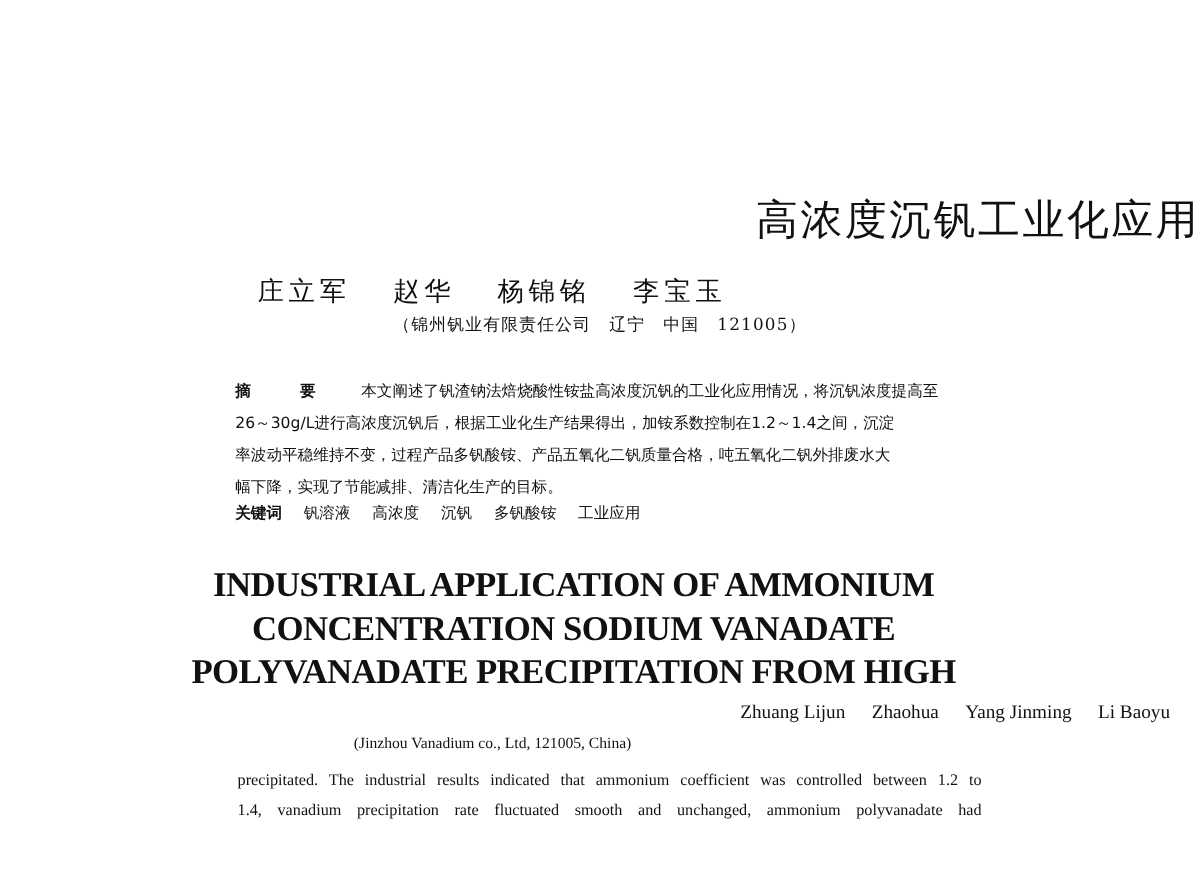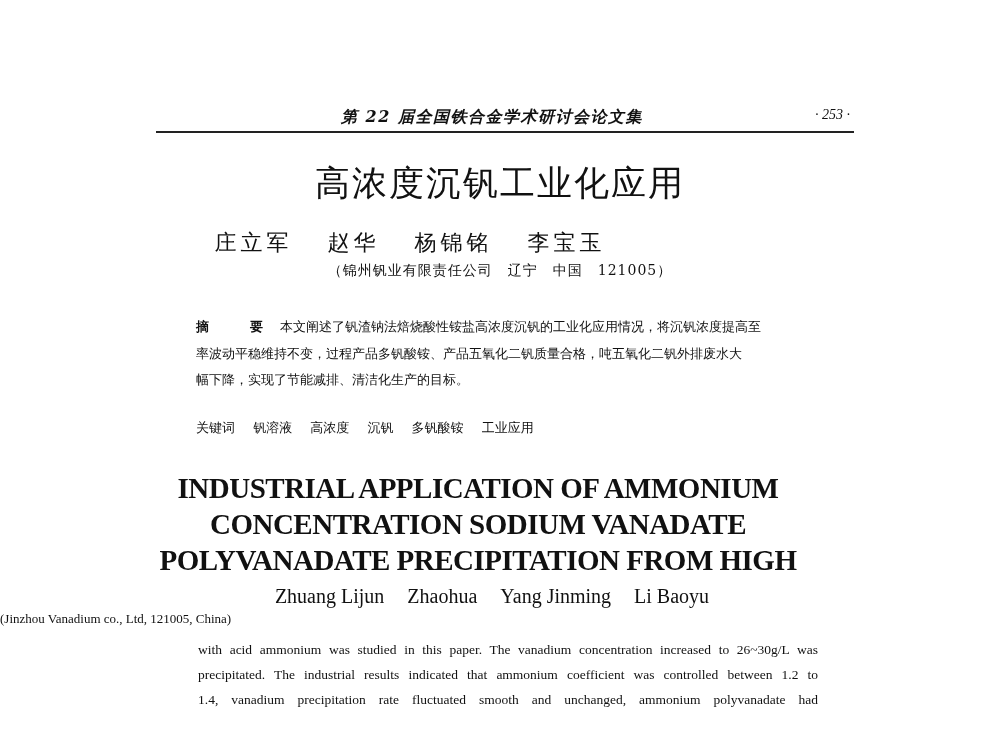--- a/index.html
+++ b/index.html
@@ -53,21 +53,21 @@
       width: 698px;
       height: 2px;
       background: #222222;
     }
     
     .cn-title {
       position: absolute;
       left: 0;
       width: 1000px;
       top: 160px;
-      text-align: center;
+      text-align: right;
       font-size: 35px;
       letter-spacing: 2px;
       font-family: "DejaVu Sans", sans-serif;
       font-weight: normal;
     }
     .cn-authors {
       position: absolute;
       left: 0;
       width: 820px;
       top: 228px;
@@ -93,62 +93,63 @@
       left: 196px;
       top: 314px;
       width: 628px;
       font-size: 13px;
       line-height: 26.5px;
       font-family: "DejaVu Sans", sans-serif;
       text-align: justify;
     }
     .cn-abstract .label {
       font-weight: bold;
-      margin-right: 3px;
+      margin-right: 24px;
       letter-spacing: 14px;
     }
     .cn-keywords {
       position: absolute;
       left: 196px;
       top: 419px;
       width: 628px;
       font-size: 13px;
       font-family: "DejaVu Sans", sans-serif;
     }
-    .cn-keywords .label { font-weight: normal; margin-right: 14px; }
+    .cn-keywords .label { font-weight: bold; margin-right: 14px; }
     .cn-keywords .kw { margin-right: 14px; }
     
     .en-title {
       position: absolute;
       left: 0;
       width: 956px;
       top: 470px;
       text-align: center;
       font-size: 29px;
       line-height: 36px;
       font-weight: bold;
       font-family: "Liberation Serif", serif;
       letter-spacing: -0.5px;
     }
     .en-title div { white-space: nowrap; }
     .en-authors {
       position: absolute;
       left: 0;
       width: 984px;
       top: 585px;
-      text-align: center;
-      font-size: 20px;
+      text-align: right;
+      font-size: 16px;
       font-family: "Liberation Serif", serif;
     }
     .en-authors span { margin: 0 9px; }
     .en-affil {
       position: absolute;
       left: 0;
       width: 821px;
       top: 611px;
+      text-align: center;
       font-size: 13px;
       font-family: "Liberation Serif", serif;
     }
     .en-abstract {
       position: absolute;
       left: 198px;
       top: 637px;
       width: 620px;
       font-size: 13.5px;
       line-height: 25px;
@@ -157,39 +158,35 @@
       text-align-last: justify;
     }
     .en-abstract .label { font-weight: bold; margin-right: 8px; }
     .line { display: block; white-space: nowrap; }
   </style>
 </head>
 <body>
 
 <div class="page">
 
-  <div class="running-header">
-    <span class="running-title">第 22 届全国铁合金学术研讨会论文集</span>
-    <span class="page-number">· 253 ·</span>
-    <div class="header-rule"></div>
-  </div>
 
   <div class="cn-title">高浓度沉钒工业化应用</div>
 
   <div class="cn-authors">
     <span>庄立军</span>
     <span>赵华</span>
     <span>杨锦铭</span>
     <span>李宝玉</span>
   </div>
 
   <div class="cn-affil">（锦州钒业有限责任公司　辽宁　中国　121005）</div>
 
   <div class="cn-abstract">
     <span class="line"><span class="label">摘　要</span><span>本文阐述了钒渣钠法焙烧酸性铵盐高浓度沉钒的工业化应用情况，将沉钒浓度提高至</span></span>
+    <span class="line">26～30g/L进行高浓度沉钒后，根据工业化生产结果得出，加铵系数控制在1.2～1.4之间，沉淀</span>
     <span class="line">率波动平稳维持不变，过程产品多钒酸铵、产品五氧化二钒质量合格，吨五氧化二钒外排废水大</span>
     <span class="line">幅下降，实现了节能减排、清洁化生产的目标。</span>
   </div>
 
   <div class="cn-keywords">
     <span class="label">关键词</span>
     <span class="kw">钒溶液</span>
     <span class="kw">高浓度</span>
     <span class="kw">沉钒</span>
     <span class="kw">多钒酸铵</span>
@@ -205,18 +202,17 @@
   <div class="en-authors">
     <span>Zhuang Lijun</span>
     <span>Zhaohua</span>
     <span>Yang Jinming</span>
     <span>Li Baoyu</span>
   </div>
 
   <div class="en-affil">(Jinzhou Vanadium co., Ltd, 121005, China)</div>
 
   <div class="en-abstract">
-    <span class="line">with acid ammonium was studied in this paper. The vanadium concentration increased to 26~30g/L was</span>
     <span class="line">precipitated. The industrial results indicated that ammonium coefficient was controlled between 1.2 to</span>
     <span class="line">1.4, vanadium precipitation rate fluctuated smooth and unchanged, ammonium polyvanadate had</span>
   </div>
 
 </div>
 
 </body></html>

